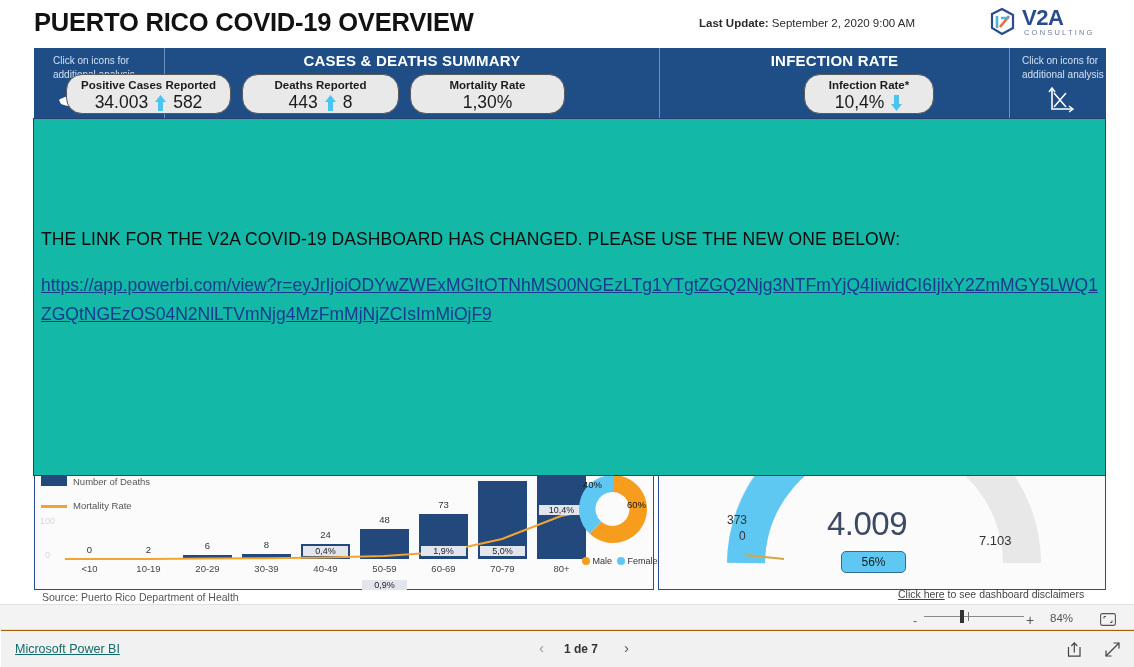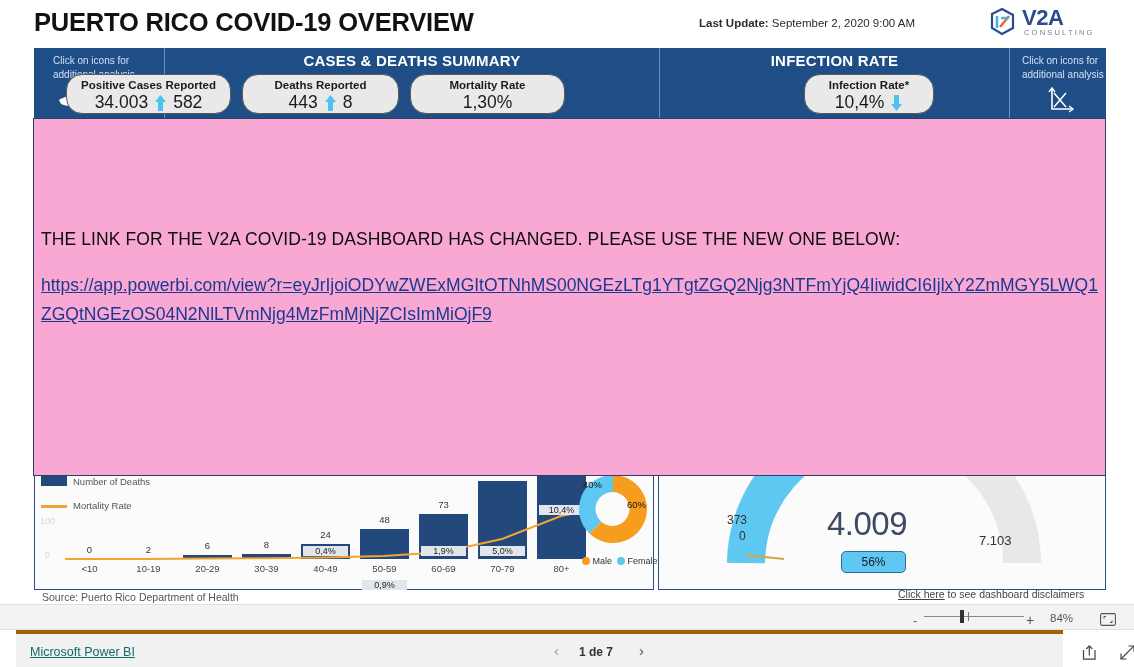--- a/index.html
+++ b/index.html
@@ -120,21 +120,21 @@
     text-align: center; padding: 3px 0;
   }
 
   .src-note { position: absolute; left: 42px; top: 591px; font-size: 10.5px; color: #555; }
   .disc-note { position: absolute; left: 898px; top: 588px; font-size: 10.5px; color: #444; white-space: nowrap; }
   .disc-note u { text-decoration: underline; }
 
   
   .overlay {
     position: absolute; left: 33px; top: 118px; width: 1073px; height: 358px;
-    background: #f9a8d4; border: 1.5px solid #2a3f6e;
+    background: #14b8a6; border: 1.5px solid #2a3f6e;
   }
   .notice-head {
     position: absolute; left: 7px; top: 110px; width: 1050px;
     font-size: 17.5px; color: #0d0d0d; letter-spacing: 0.1px;
   }
   .notice-link {
     position: absolute; left: 7px; top: 152px; width: 1060px;
     font-size: 17.5px; color: #1a3a8f; text-decoration: underline;
     line-height: 29px; word-break: break-all; cursor: pointer;
   }
@@ -146,22 +146,22 @@
   }
   .zb-minus { position: absolute; left: 913px; top: 8px; font-size: 13px; color: #666; }
   .zb-track { position: absolute; left: 924px; top: 616px; width: 100px; height: 1px; background: #888; }
   .zb-thumb { position: absolute; left: 960px; top: 610px; width: 4px; height: 13px; background: #333; }
   .zb-tick  { position: absolute; left: 968px; top: 612px; width: 1px; height: 9px; background: #777; }
   .zb-plus  { position: absolute; left: 1026px; top: 7px; font-size: 14px; color: #555; }
   .zb-pct   { position: absolute; left: 1050px; top: 7px; font-size: 11.5px; color: #555; }
   .zb-fit   { position: absolute; left: 1100px; top: 8px; }
 
   .statusbar {
-    position: absolute; left: 16px; top: 630px; width: 1047px; height: 37px;
-    background: #f1f1f1; border-top: 4px solid #a16207;
+    position: absolute; left: 1px; top: 630px; width: 1134px; height: 37px;
+    background: #f1f1f1; border-top: 1px solid #a16207;
   }
   .pbi-link {
     position: absolute; left: 14px; top: 11px; font-size: 12.5px;
     color: #136a6a; text-decoration: underline; cursor: pointer;
   }
   .pg-prev { position: absolute; left: 538px; top: 8px; font-size: 15px; color: #9a9a9a; }
   .pg-label { position: absolute; left: 563px; top: 11px; font-size: 12px; color: #333; font-weight: bold; }
   .pg-next { position: absolute; left: 623px; top: 8px; font-size: 15px; color: #555; }
   .sb-share { position: absolute; left: 1065px; top: 10px; }
   .sb-full  { position: absolute; left: 1103px; top: 10px; }

